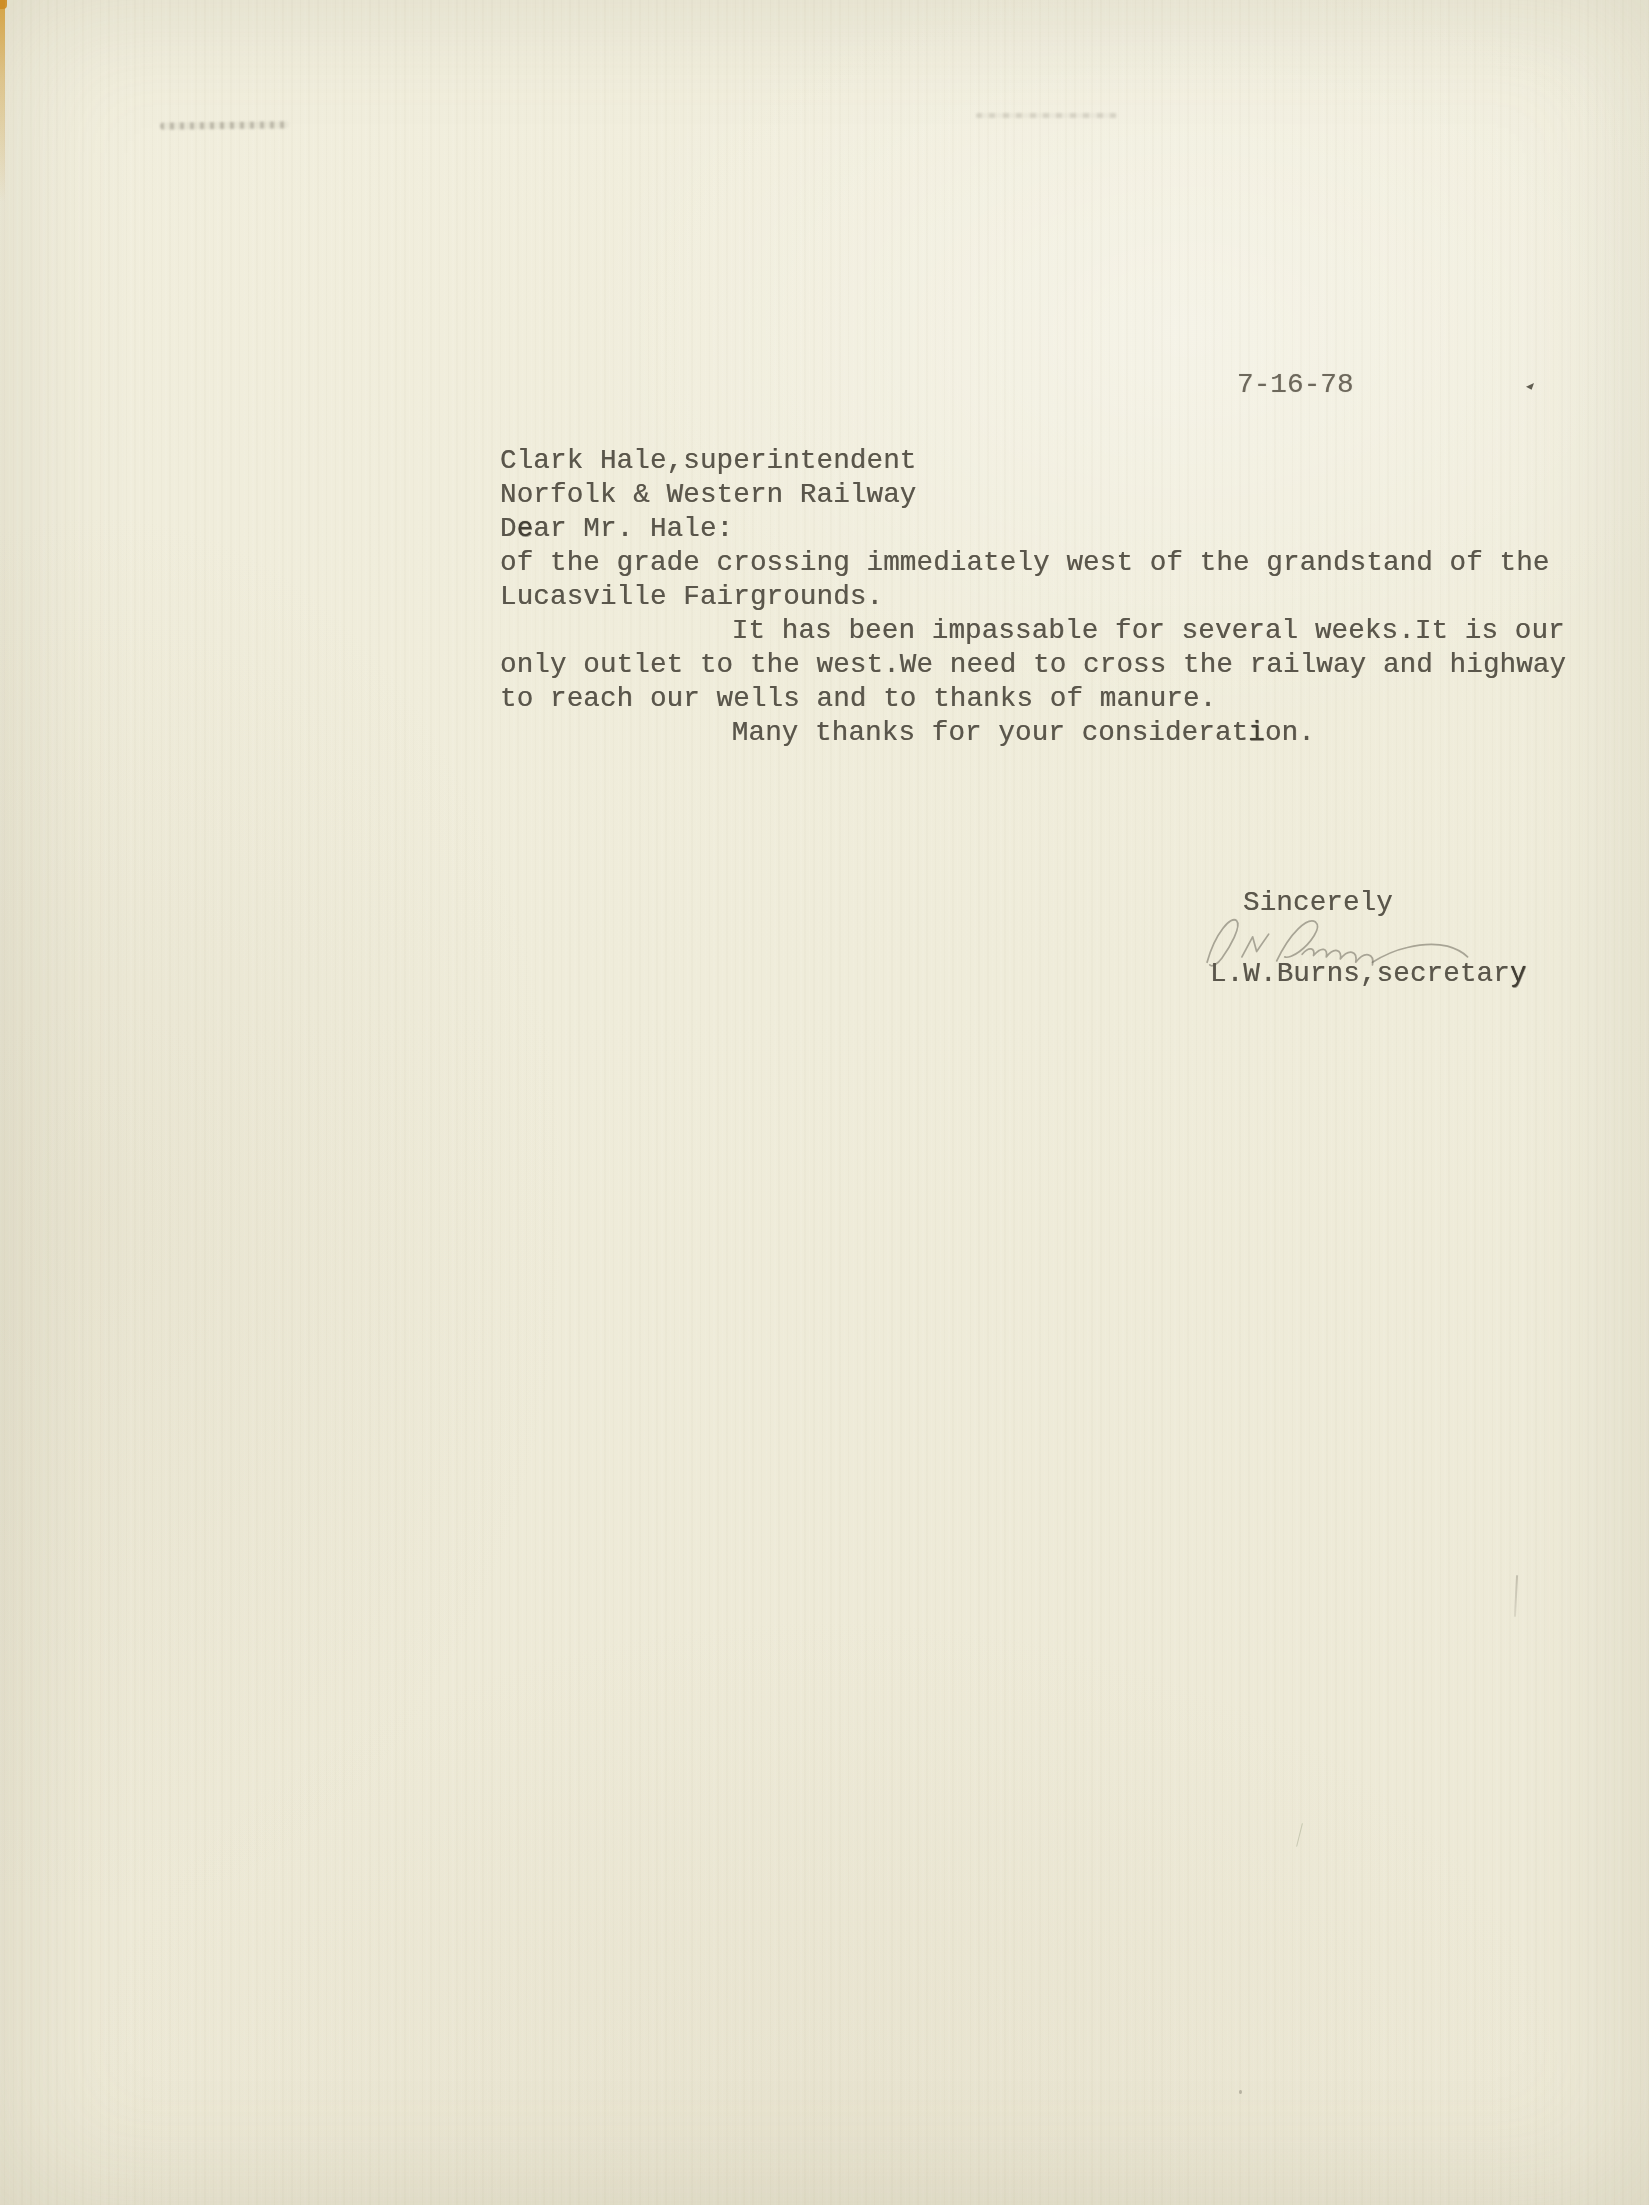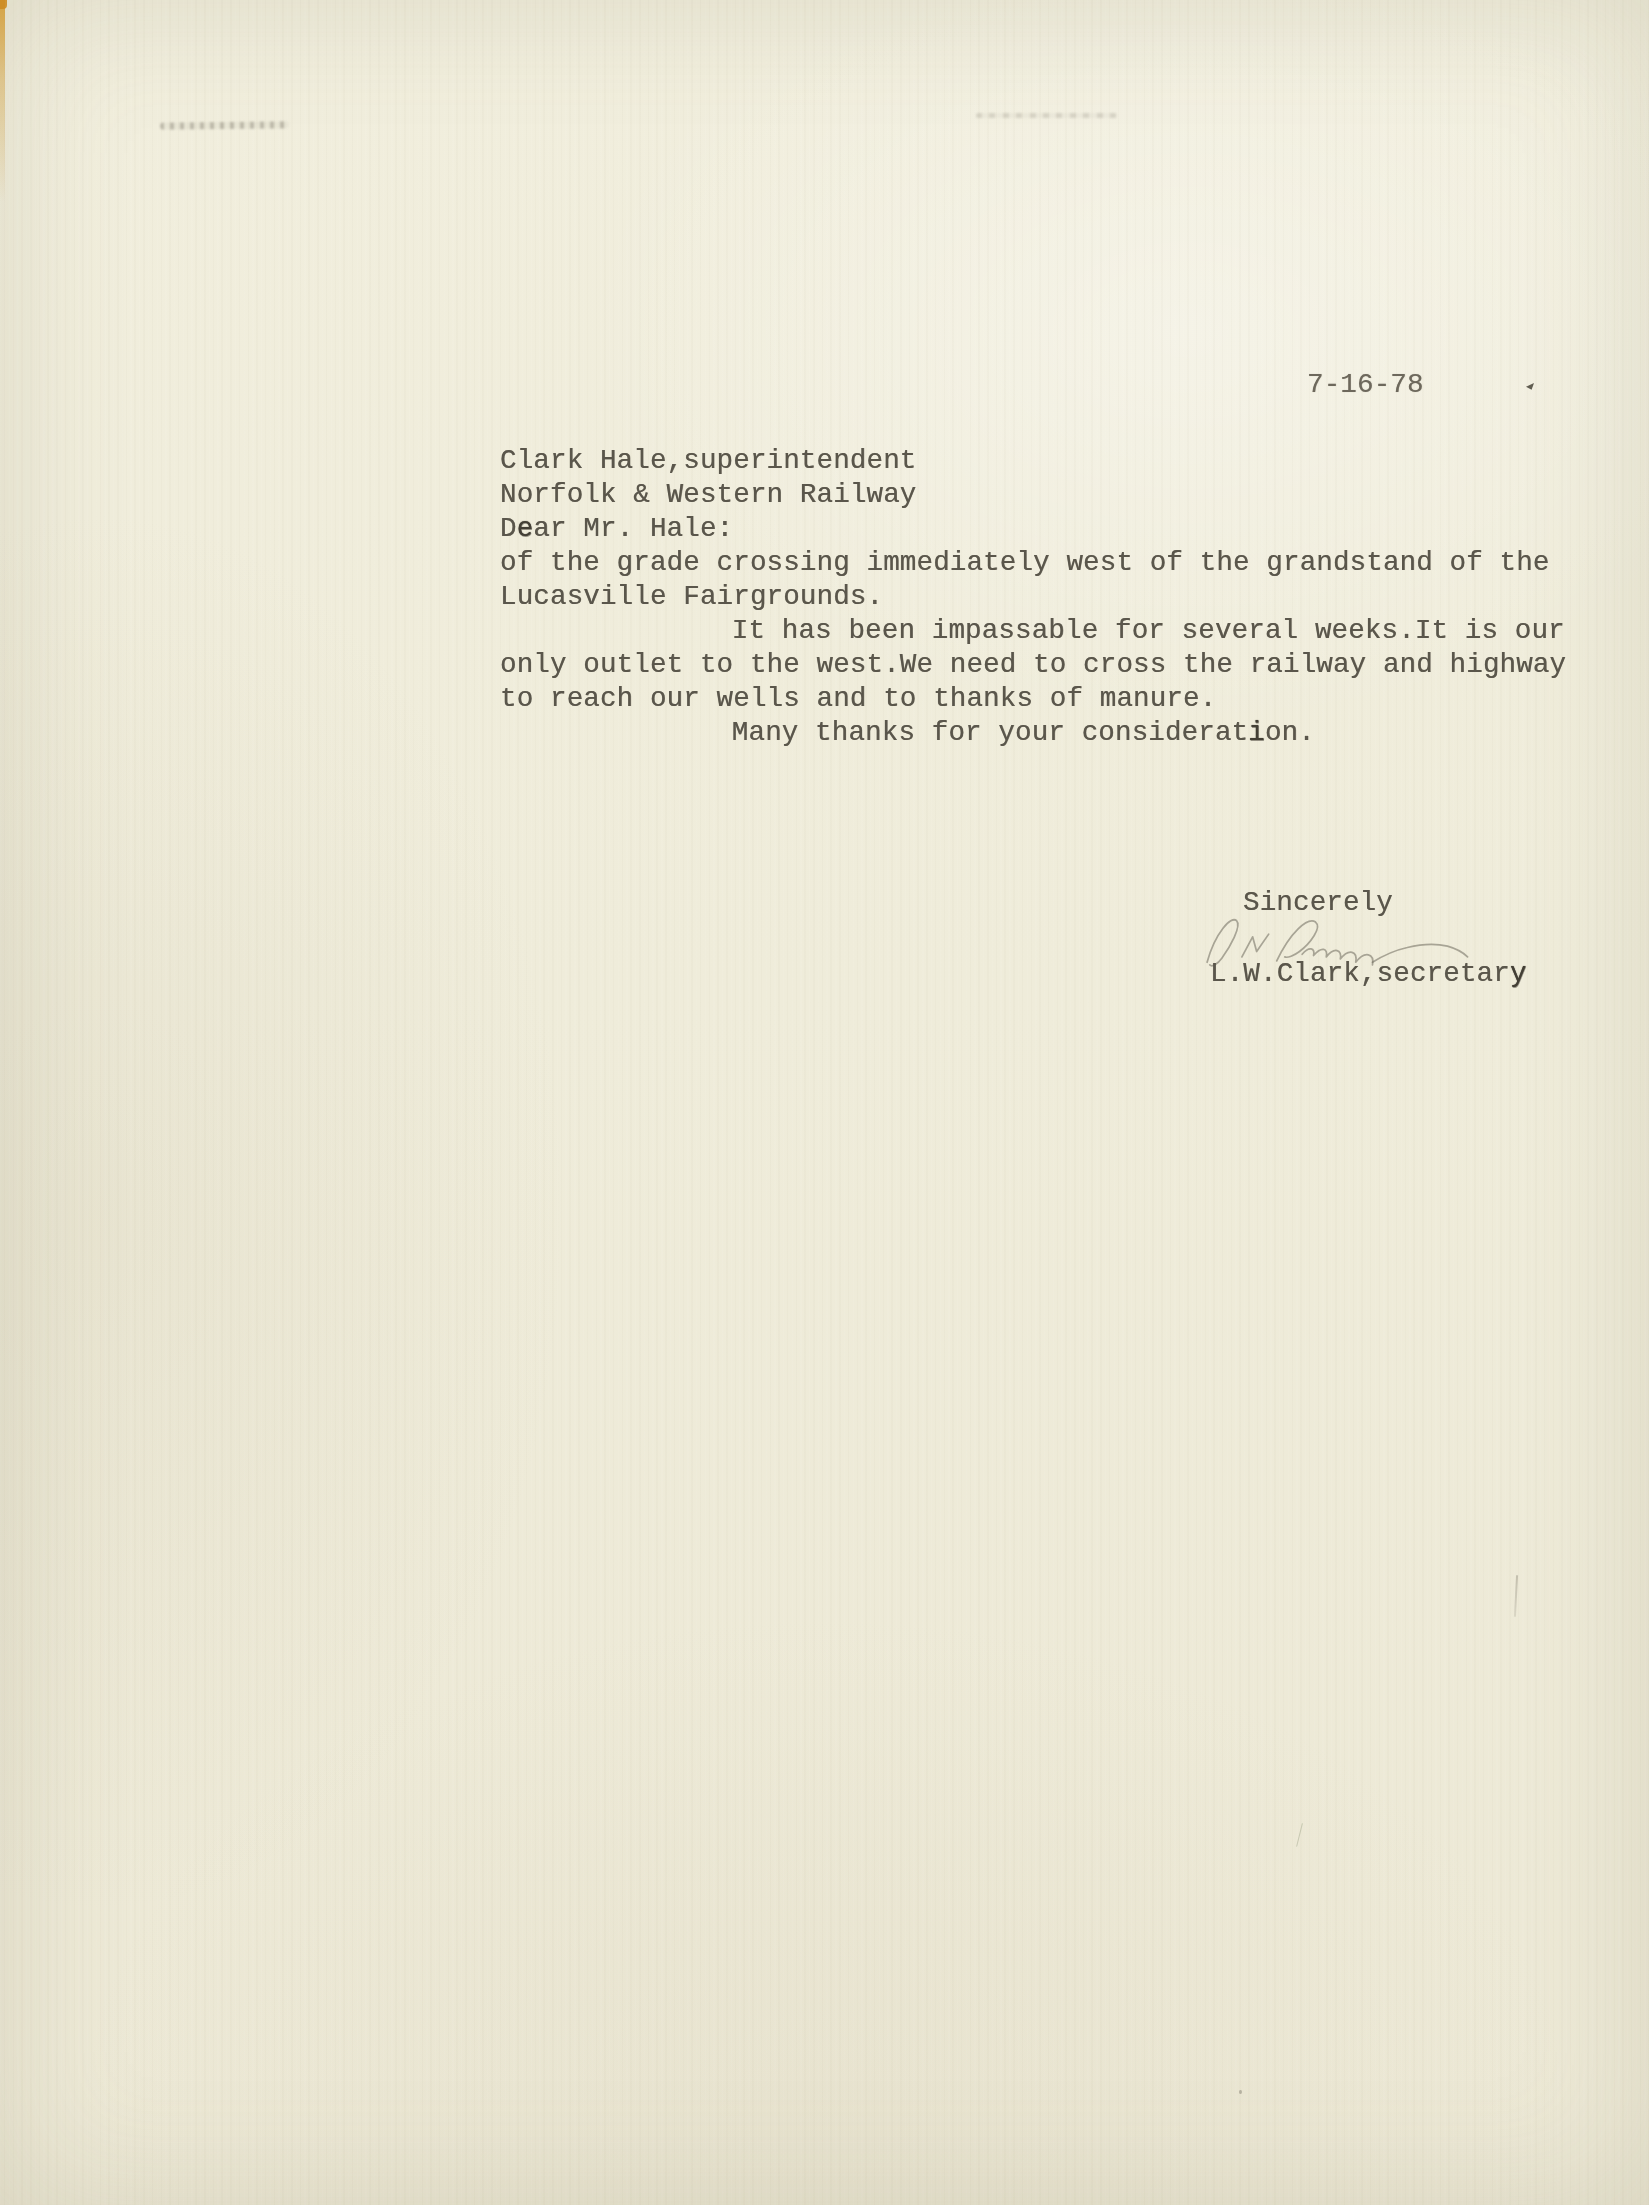--- a/index.html
+++ b/index.html
@@ -26,21 +26,21 @@
   }
   .ink {
     color: #5a564b;
     text-shadow: 0.3px 0.4px 0.6px rgba(90,86,75,0.55), -0.2px -0.1px 0.5px rgba(90,86,75,0.30);
     font-size: 27.6px;
     line-height: 34px;
     letter-spacing: 0.1px;
     white-space: pre;
   }
   .date-stamp {
-    position: absolute; left: 1307px; top: 368px;
+    position: absolute; left: 1237px; top: 368px;
     color: #6d685c;
     text-shadow: 0.3px 0.3px 0.7px rgba(100,95,82,0.5);
     text-align: center;
   }
   .letter-text { position: absolute; left: 500px; top: 444px; width: 1109px; }
   .line { height: 34px; }
   .indent { text-indent: 14ch; }
   .faint { opacity: 0.22; }
   .heavy {
     color: #433f35;
@@ -124,16 +124,16 @@
   <svg class="signature-svg" width="276" height="77" viewBox="0 0 410 115">
     <g fill="none" stroke="rgba(110,105,92,0.55)" stroke-width="2.6" stroke-linecap="round" stroke-linejoin="round">
       <path d="M 8,84 C 20,40 44,14 52,22 C 60,30 42,62 30,78 C 24,86 16,92 12,88"></path>
       <path d="M 60,76 L 76,46 L 82,68 L 100,42"></path>
       <path d="M 112,82 C 132,40 158,16 170,24 C 180,32 162,56 146,68 C 138,74 128,78 124,76"></path>
       <path d="M 150,72 c 10,-12 20,-10 17,2 c 12,-14 22,-11 19,2 c 12,-15 24,-11 21,3 c 13,-16 26,-12 23,5 c 14,-18 28,-13 25,4"></path>
       <path d="M 255,84 c 16,-10 34,-18 52,-22 c 20,-5 44,-6 60,-2 c 14,4 24,10 30,16"></path>
     </g>
   </svg>
 
-  <div class="ink typed-signature"><span>L.W.Clark,secretar</span><span class="heavy">y</span></div>
+  <div class="ink typed-signature"><span>L.W.Burns,secretar</span><span class="heavy">y</span></div>
 
 </div>
 
 
 </body></html>

